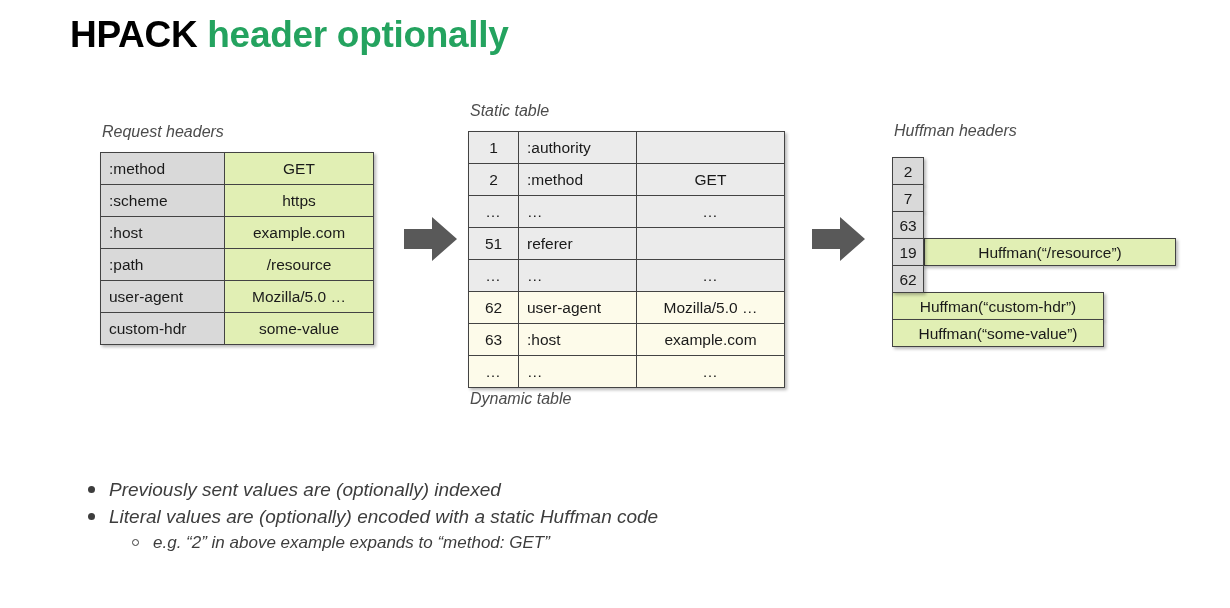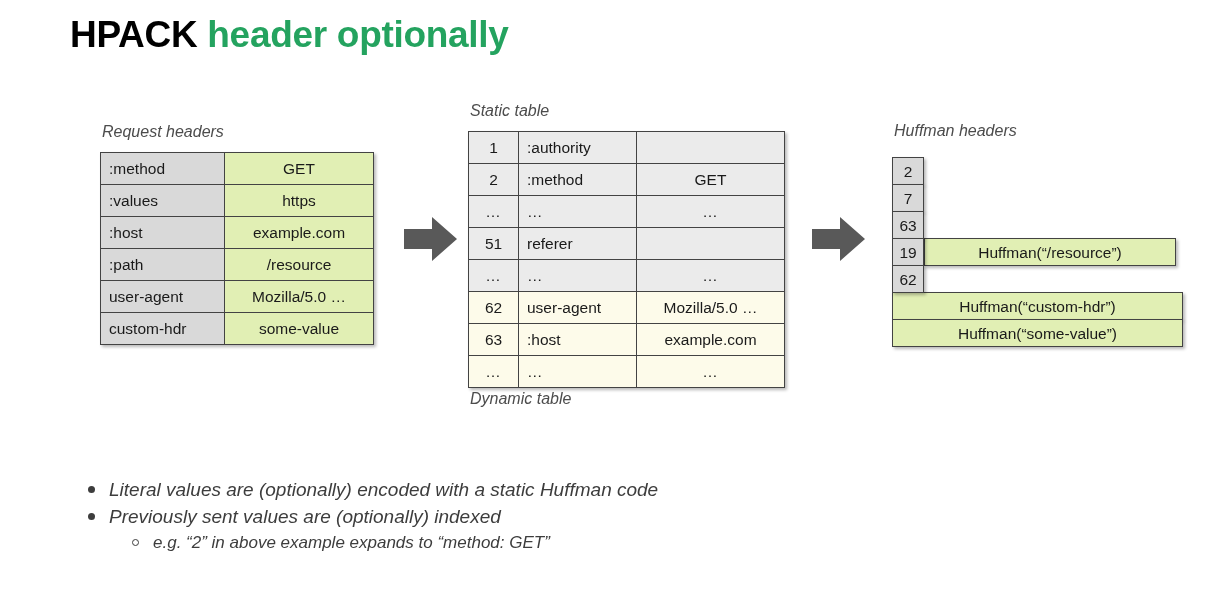--- a/index.html
+++ b/index.html
@@ -119,21 +119,21 @@
     color: #1a1a1a;
     background: #e1efb4;
     border: 1px solid #434343;
     box-sizing: border-box;
     box-shadow: 2px 2px 3px rgba(0,0,0,0.28);
     z-index: 1;
   }
   .enc-full {
     position: relative;
     left: 0;
-    width: 291px;
+    width: 212px;
     height: 28px;
     line-height: 28px;
     text-align: center;
     font-size: 15.5px;
     color: #1a1a1a;
     background: #e1efb4;
     border: 1px solid #434343;
     box-sizing: border-box;
     box-shadow: 2px 2px 3px rgba(0,0,0,0.28);
     margin-top: -1px;
@@ -186,21 +186,21 @@
   <colgroup>
       <col class="c-name">
       <col class="c-val">
     </colgroup>
   <tbody>
     <tr>
       <td class="cell-name bg-gray">:method</td>
       <td class="cell-val  bg-green">GET</td>
     </tr>
     <tr>
-      <td class="cell-name bg-gray">:values</td>
+      <td class="cell-name bg-gray">:scheme</td>
       <td class="cell-val  bg-green">https</td>
     </tr>
     <tr>
       <td class="cell-name bg-gray">:host</td>
       <td class="cell-val  bg-green">example.com</td>
     </tr>
     <tr>
       <td class="cell-name bg-gray">:path</td>
       <td class="cell-val  bg-green">/resource</td>
     </tr>
@@ -300,23 +300,23 @@
   <div class="enc-row" style="margin-top:-1px;">
     <div class="enc-idx">62</div>
   </div>
   <div class="enc-full">Huffman(“custom-hdr”)</div>
   <div class="enc-full">Huffman(“some-value”)</div>
 </div>
 
 <div id="bullets">
   <div class="b-l1">
     <span class="dot-filled"></span>
-    <span>Literal values are (optionally) encoded with a static Huffman code</span>
+    <span>Previously sent values are (optionally) indexed</span>
   </div>
   <div class="b-l1">
     <span class="dot-filled"></span>
-    <span>Previously sent values are (optionally) indexed</span>
+    <span>Literal values are (optionally) encoded with a static Huffman code</span>
   </div>
   <div class="b-l2">
     <span class="dot-hollow"></span>
     <span>e.g. “2” in above example expands to “method: GET”</span>
   </div>
 </div>
 
 </body></html>

